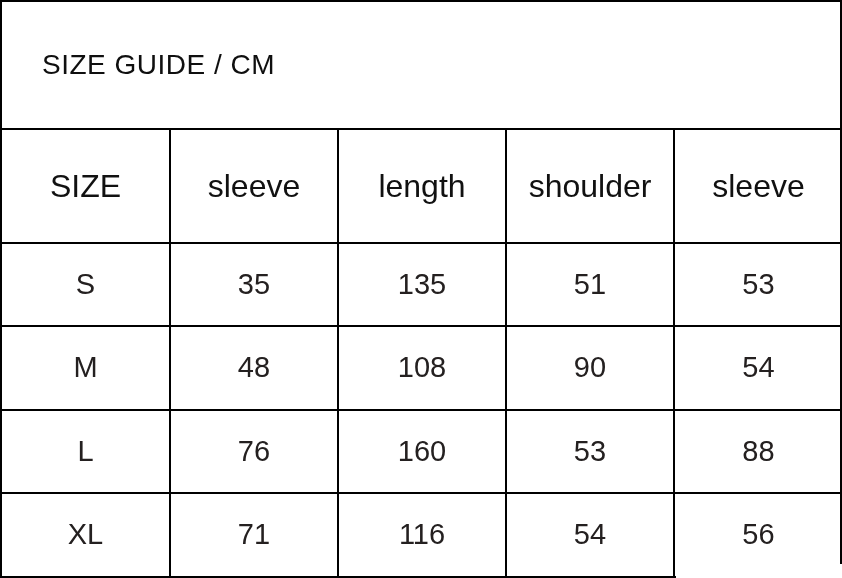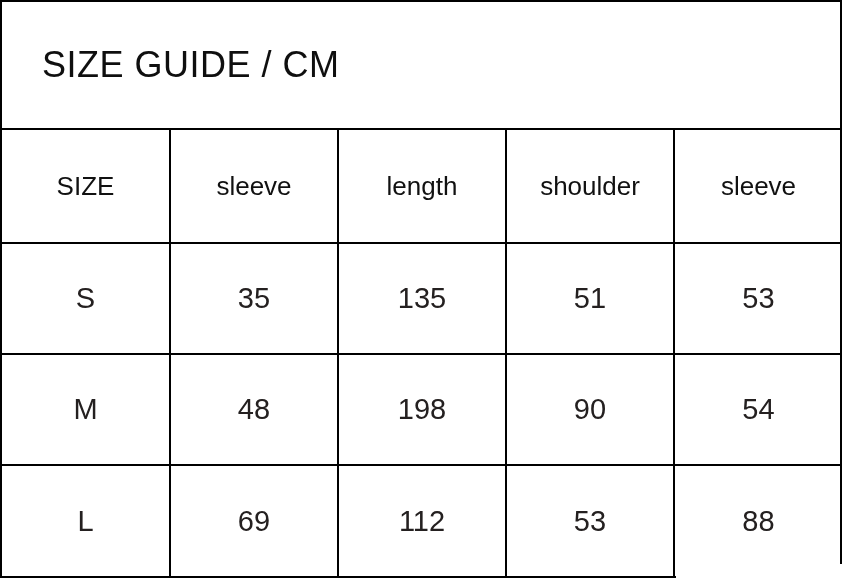--- a/index.html
+++ b/index.html
@@ -39,21 +39,21 @@
   .title-bar {
     height: 128px;
     box-sizing: border-box;
     border-bottom: 2px solid #000000;
     display: flex;
     align-items: center;
     padding-left: 40px;
   }
   .title-bar h1 {
     margin: 0;
-    font-size: 36px;
+    font-size: 28px;
     font-weight: 400;
     letter-spacing: 0.5px;
     color: #0f0f0f;
   }
   table.size-table {
     width: 100%;
     table-layout: fixed;
     border-collapse: collapse;
     height: 446px;
   }
@@ -66,21 +66,21 @@
     font-weight: 400;
   }
   
   .size-table tr > *:first-child { border-left: none; }
   .size-table tr > *:last-child  { border-right: none; }
   .size-table thead tr > *       { border-top: none; }
   .size-table tbody tr:last-child > * { border-bottom: none; }
   .size-table thead tr { height: 113px; }
   .size-table tbody tr { height: 83px; }
   .size-table thead th {
-    font-size: 26px;
+    font-size: 32px;
     color: #111111;
   }
   .size-table tbody th,
   .size-table tbody td {
     font-size: 29px;
     color: #242020;
   }
 </style>
 </head>
 <body>
@@ -105,29 +105,36 @@
       <tr>
         <th>S</th>
         <td>35</td>
         <td>135</td>
         <td>51</td>
         <td>53</td>
       </tr>
       <tr>
         <th>M</th>
         <td>48</td>
-        <td>198</td>
+        <td>108</td>
         <td>90</td>
         <td>54</td>
       </tr>
       <tr>
         <th>L</th>
-        <td>69</td>
-        <td>112</td>
+        <td>76</td>
+        <td>160</td>
         <td>53</td>
         <td>88</td>
+      </tr>
+      <tr>
+        <th>XL</th>
+        <td>71</td>
+        <td>116</td>
+        <td>54</td>
+        <td>56</td>
       </tr>
     </tbody>
   </table>
 
   <div class="right-border"></div>
   <div class="bottom-border"></div>
 </div>
 
 </body></html>

